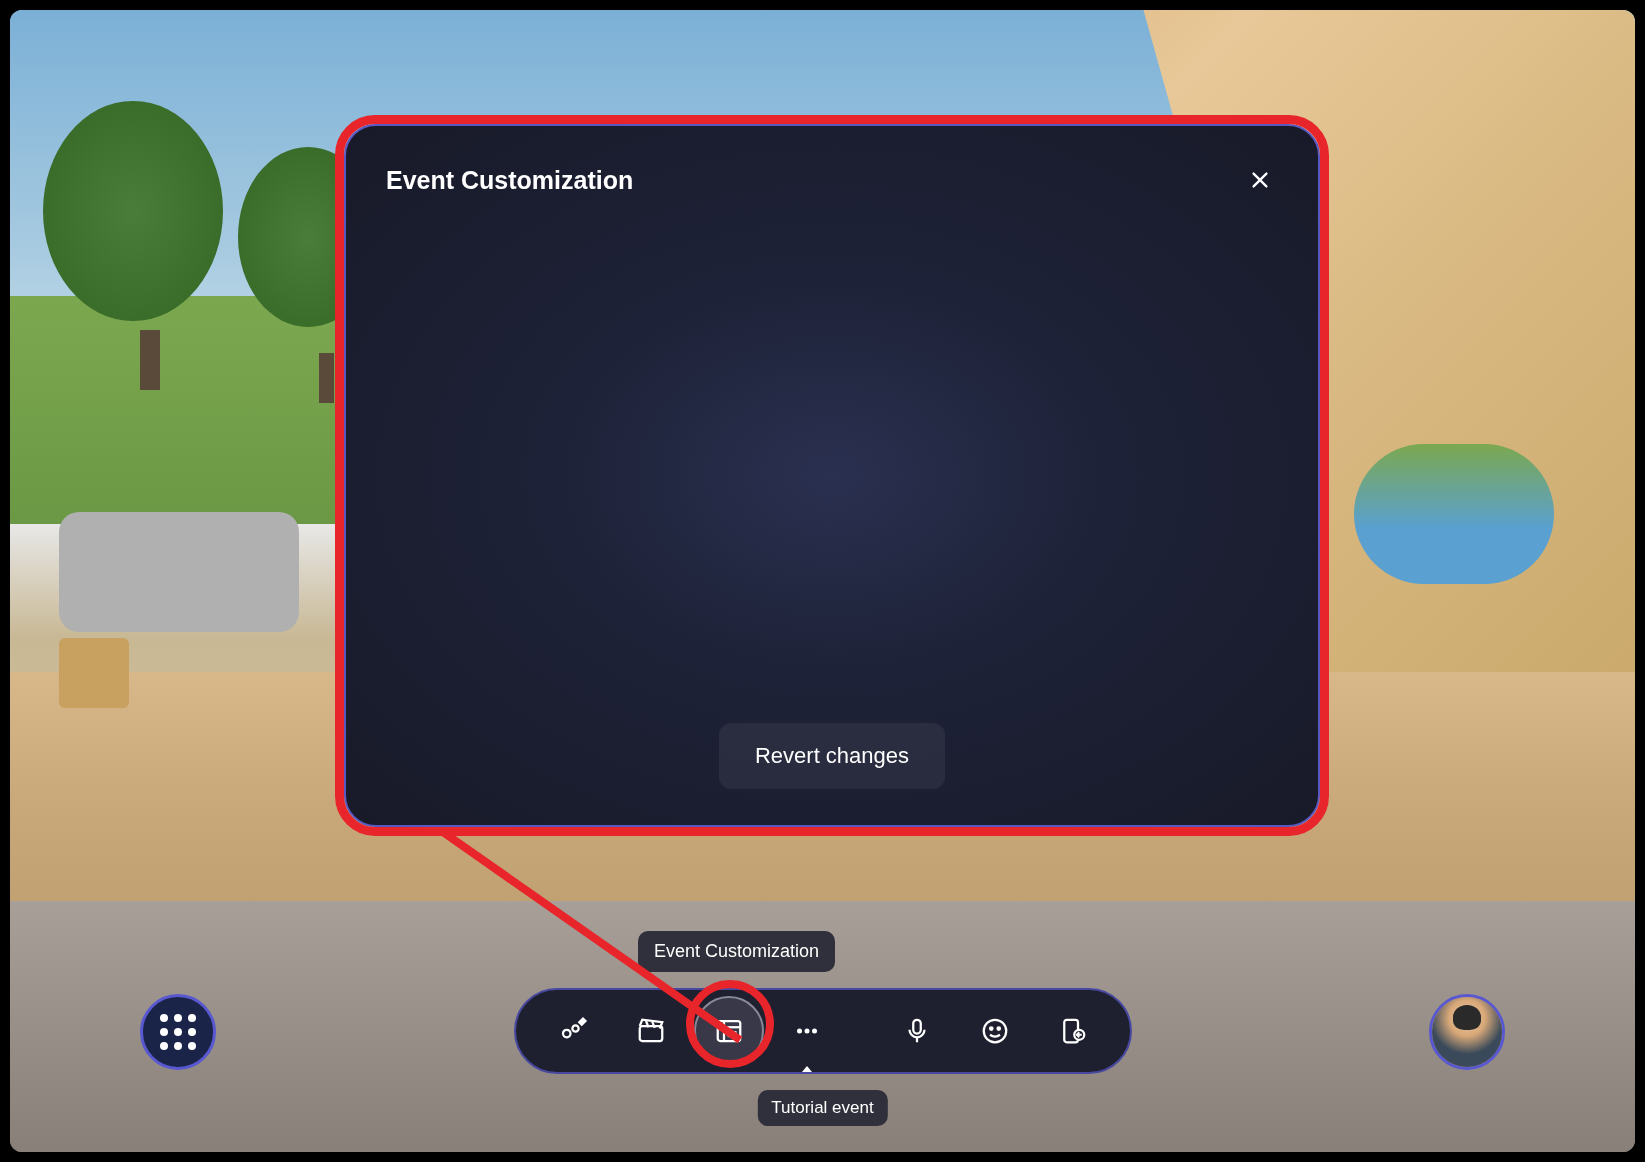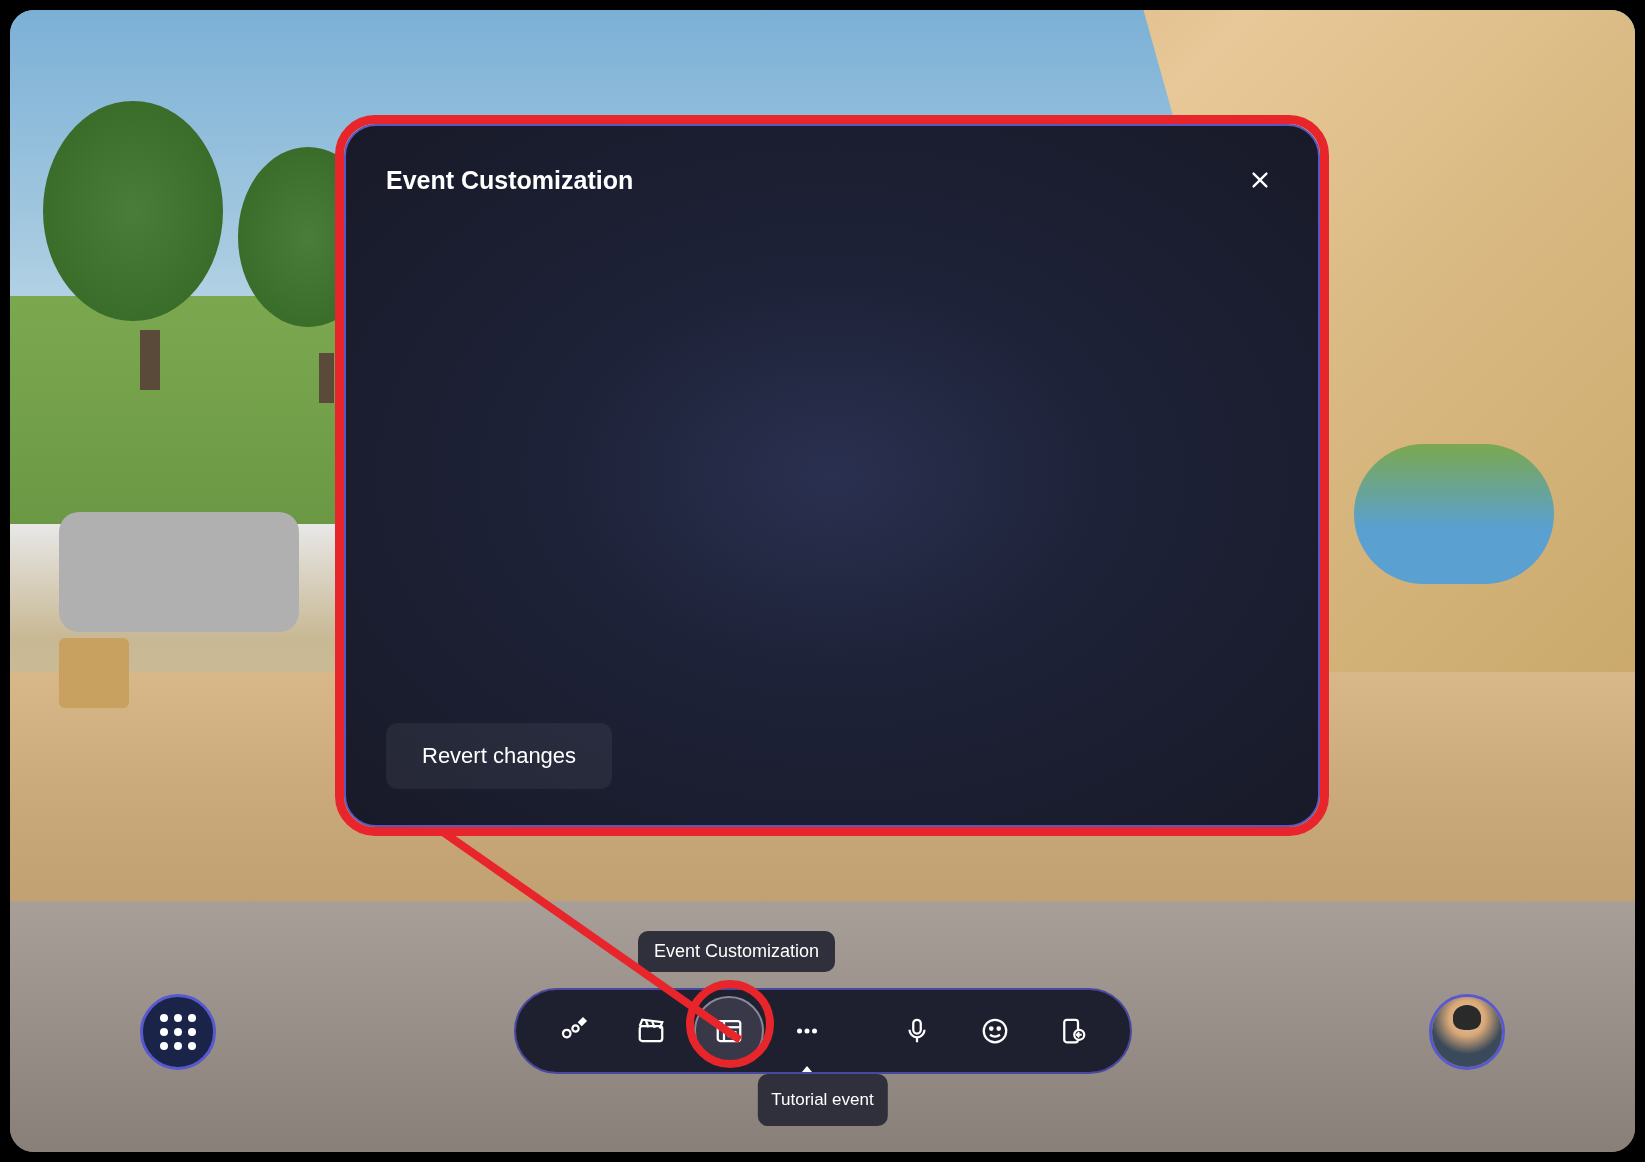--- a/index.html
+++ b/index.html
@@ -12,21 +12,21 @@
       position: relative;
       background: #000;
     }
     
     .viewport {
       position: absolute;
       top: 10px;
       left: 10px;
       right: 10px;
       bottom: 10px;
-      border-radius: 24px;
+      border-radius: 12px;
       overflow: hidden;
       background: linear-gradient(180deg, #87b5d8 0%, #a8c8dd 15%, #d4e4ee 25%, #e8e8e8 45%, #c8b894 55%, #d4c09a 70%, #b8b0a0 85%, #989080 100%);
     }
     
     
     .environment {
       position: absolute;
       inset: 0;
     }
     
@@ -186,21 +186,21 @@
       cursor: pointer;
       color: #ffffff;
     }
     
     .modal-body {
       flex: 1;
     }
     
     .modal-footer {
       display: flex;
-      justify-content: space-between;
+      justify-content: center;
       gap: 30px;
     }
     
     .modal-btn {
       padding: 20px 36px;
       background: rgba(255,255,255,0.06);
       border-radius: 12px;
       color: #ffffff;
       font-size: 22px;
       font-weight: 500;
@@ -297,21 +297,21 @@
     .tooltip-top {
       bottom: 180px;
       left: 628px;
     }
     
     .tooltip-bottom {
       bottom: 26px;
       left: 50%;
       transform: translateX(-50%);
       font-size: 17px;
-      padding: 16px 14px;
+      padding: 8px 14px;
     }
     
     
     .corner-btn {
       position: absolute;
       width: 76px;
       height: 76px;
       border-radius: 50%;
       display: flex;
       align-items: center;

